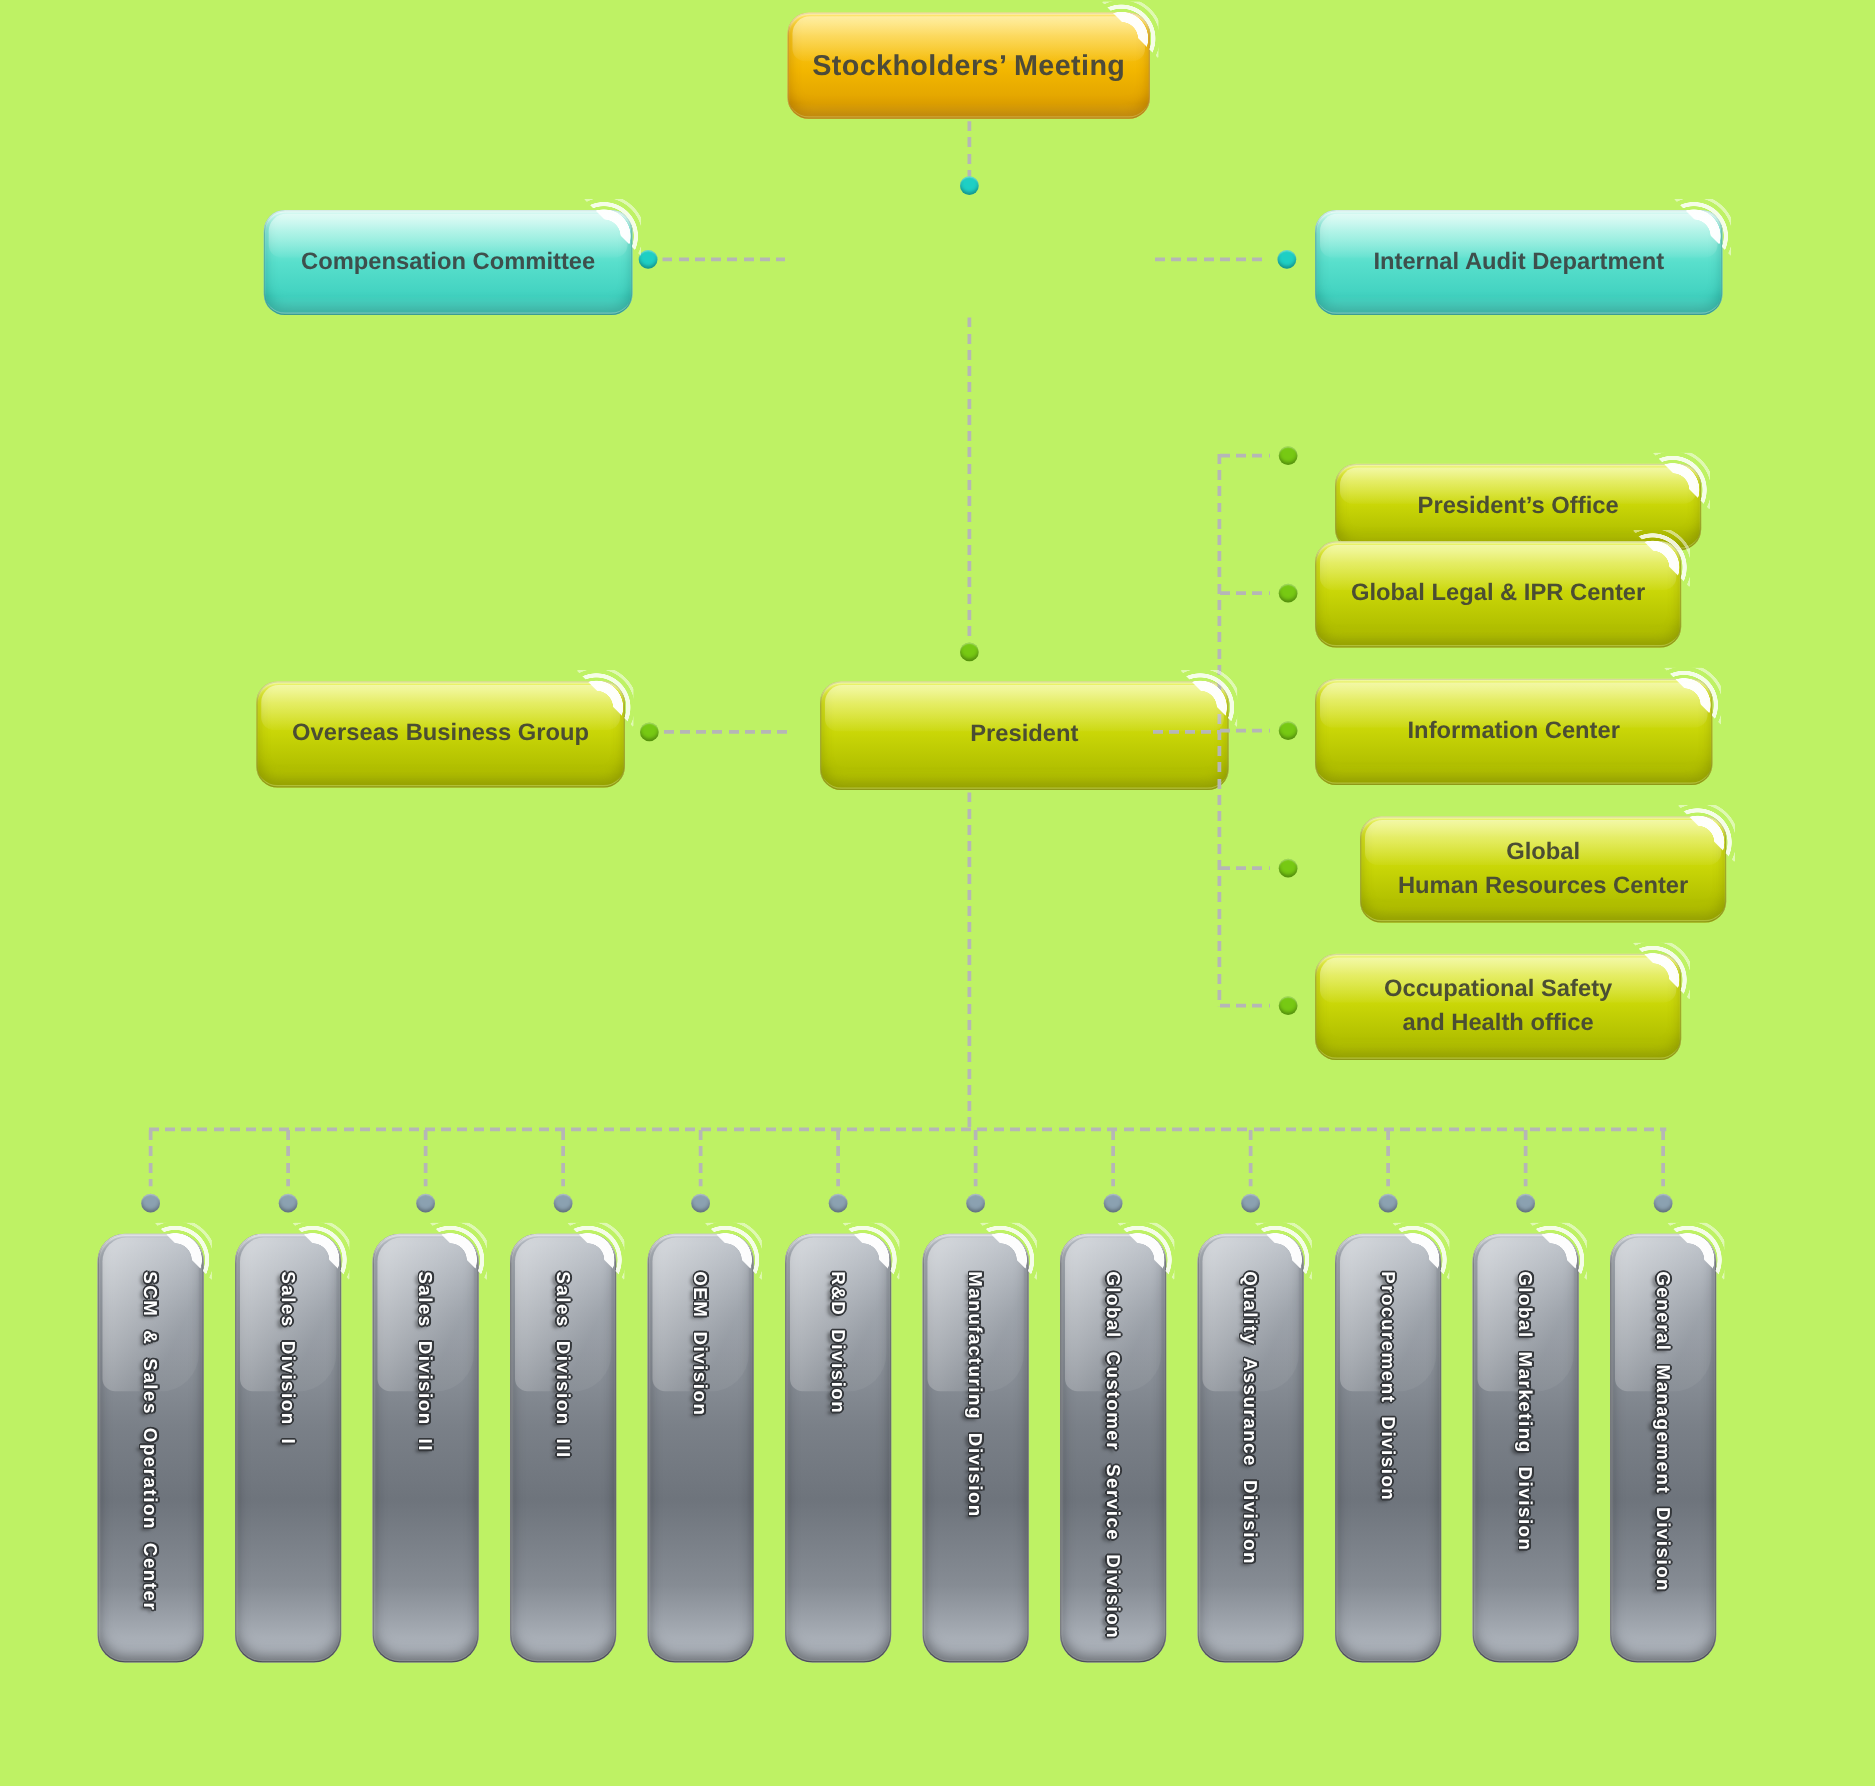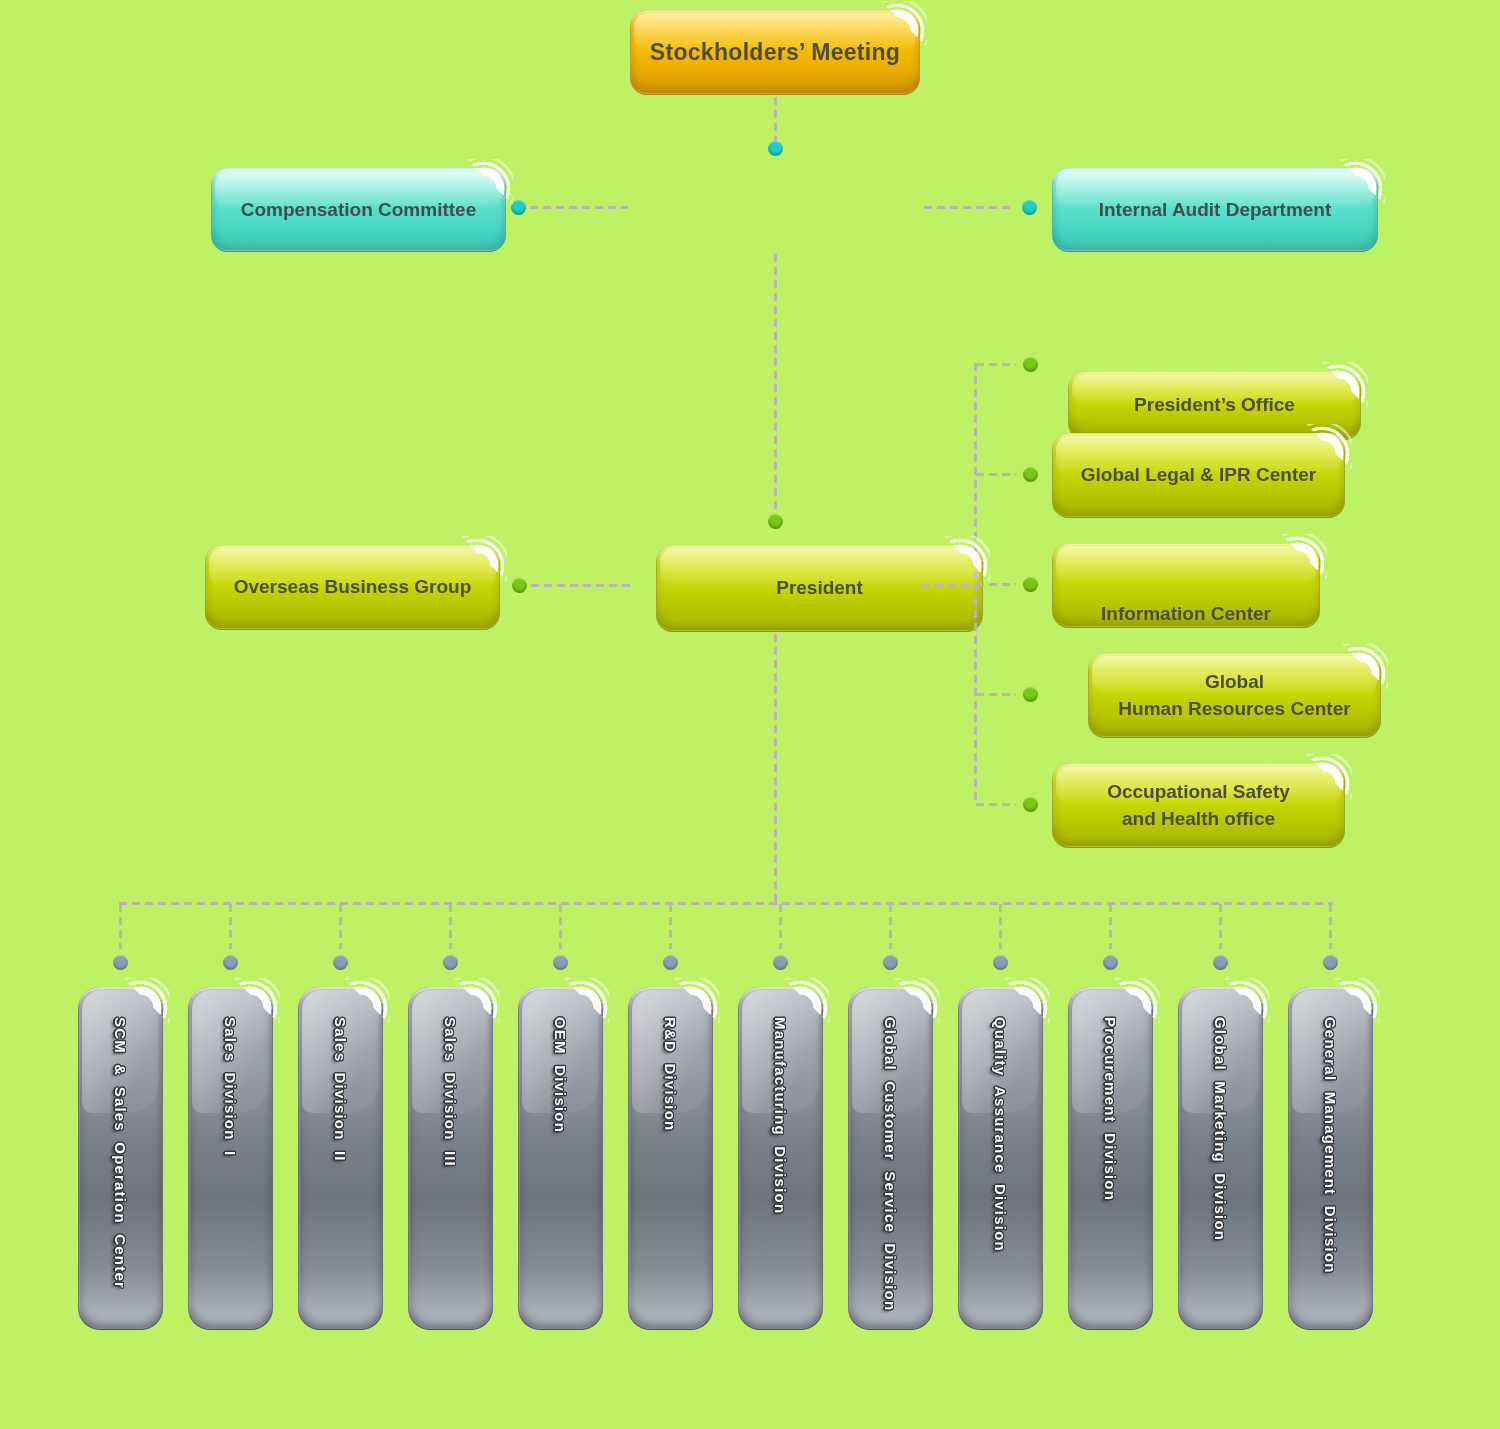--- a/index.html
+++ b/index.html
@@ -84,21 +84,21 @@
   <div class="box green" style="left:656px;top:545px;width:327px;height:87px;">
     <span class="lbl">President</span>
   </div>
 
 <div class="box green" style="left: 1068px; top: 323px; width: 293px; height: 69px; margin-top: 48px;">
       <span class="lbl">President’s Office</span>
     </div>
     <div class="box green" style="left: 1052px; top: 433px; width: 293px; height: 85px;">
       <span class="lbl">Global Legal &amp; IPR Center</span>
     </div>
-    <div class="box green" style="left: 1052px; top: 543px; width: 268px; height: 85px; align-items: flex-end;">
+    <div class="box green" style="left: 1052px; top: 543px; width: 318px; height: 85px;">
       <span class="lbl">Information Center</span>
     </div>
     <div class="box green" style="left: 1052px; top: 653px; width: 293px; height: 85px; margin-left: 36px;">
       <span class="lbl">Global
 Human Resources Center</span>
     </div>
     <div class="box green" style="left: 1052px; top: 763px; width: 293px; height: 85px;">
       <span class="lbl">Occupational Safety
 and Health office</span>
     </div>

